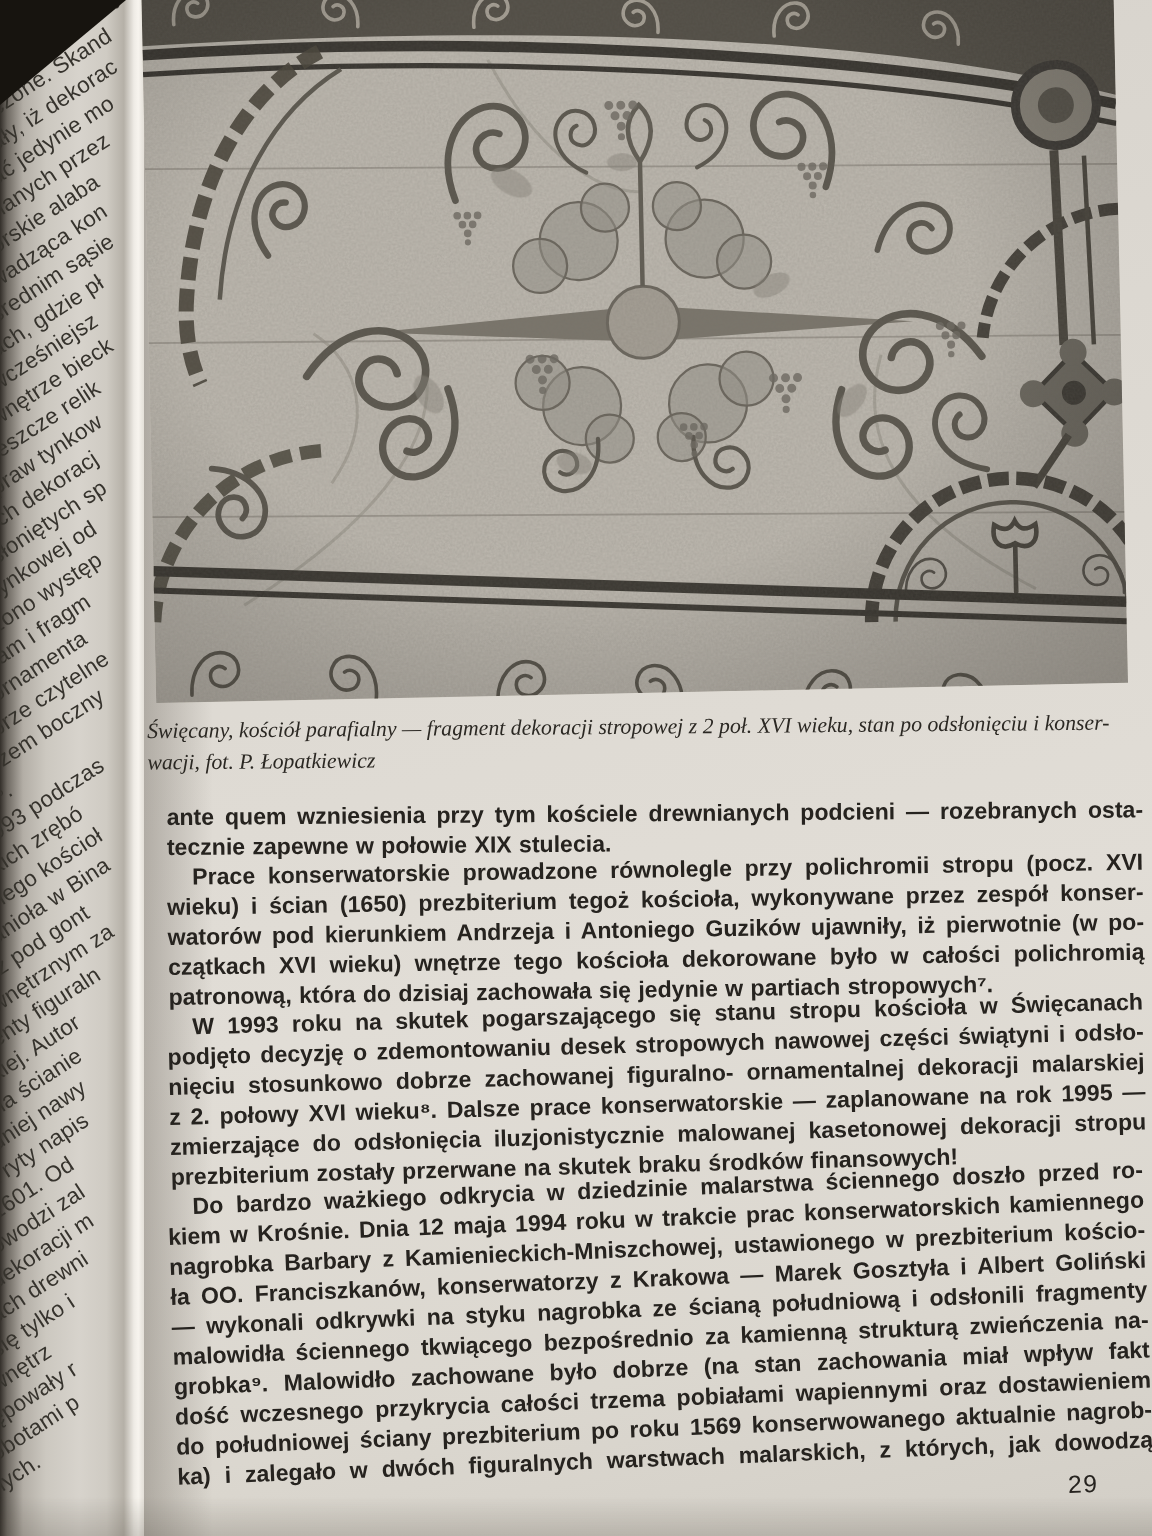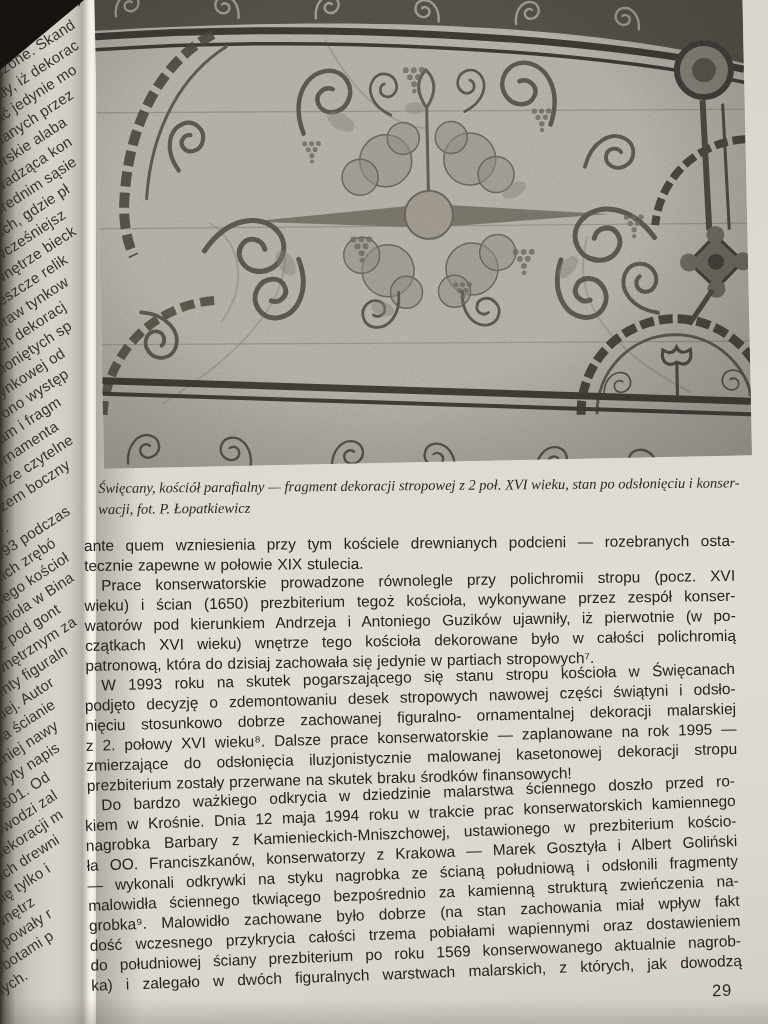--- a/index.html
+++ b/index.html
@@ -32,22 +32,22 @@
   .photo{position:absolute;left:99px;top:-22px;width:648px;height:484px;
     transform:rotate(-1.2deg);overflow:hidden;background:#bfbab1;}
   .photo svg{display:block;}
 
   
   .caption{position:absolute;left:98px;top:478px;width:650px;
     font-family:"Liberation Serif",serif;font-style:italic;
     font-size:14.5px;line-height:21px;color:#2b2823;transform:rotate(-.5deg);transform-origin:0 0;}
 
   
-  .body-text{position:absolute;left:84px;top:536px;width:651px;
-    font-size:15.4px;line-height:20px;color:#26231f;word-spacing:.6px;}
+  .body-text{position:absolute;left:111px;top:536px;width:651px;
+    font-size:15.4px;line-height:20px;color:#26231f;word-spacing:.6px;font-weight:bold;}
   .para{transform-origin:0 0;}
   .para.r0{transform:rotate(-.45deg);}
   .para.r1{transform:rotate(-.9deg);}
   .para.r2{transform:rotate(-1.5deg);}
   .para.r3{transform:rotate(-2.2deg);}
   .line{text-align:justify;text-align-last:justify;white-space:normal;}
   .line.end{text-align-last:auto;}
   .line.ind{text-indent:17px;}
 
   .pagenum{position:absolute;left:712px;top:981px;font-size:16.5px;color:#26231f;

